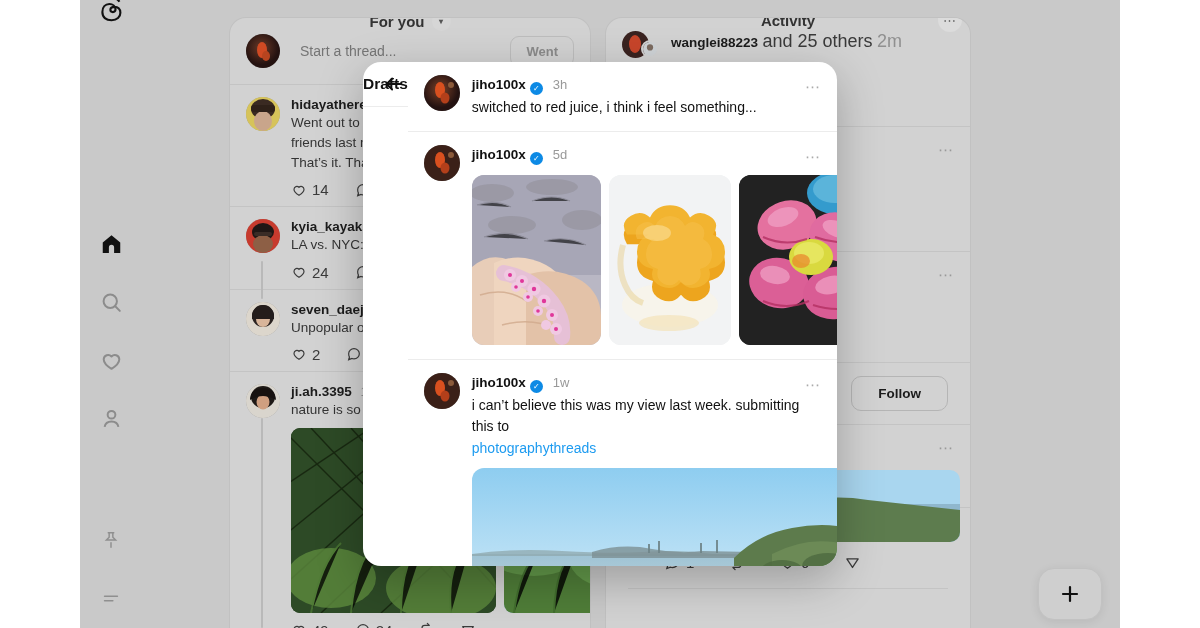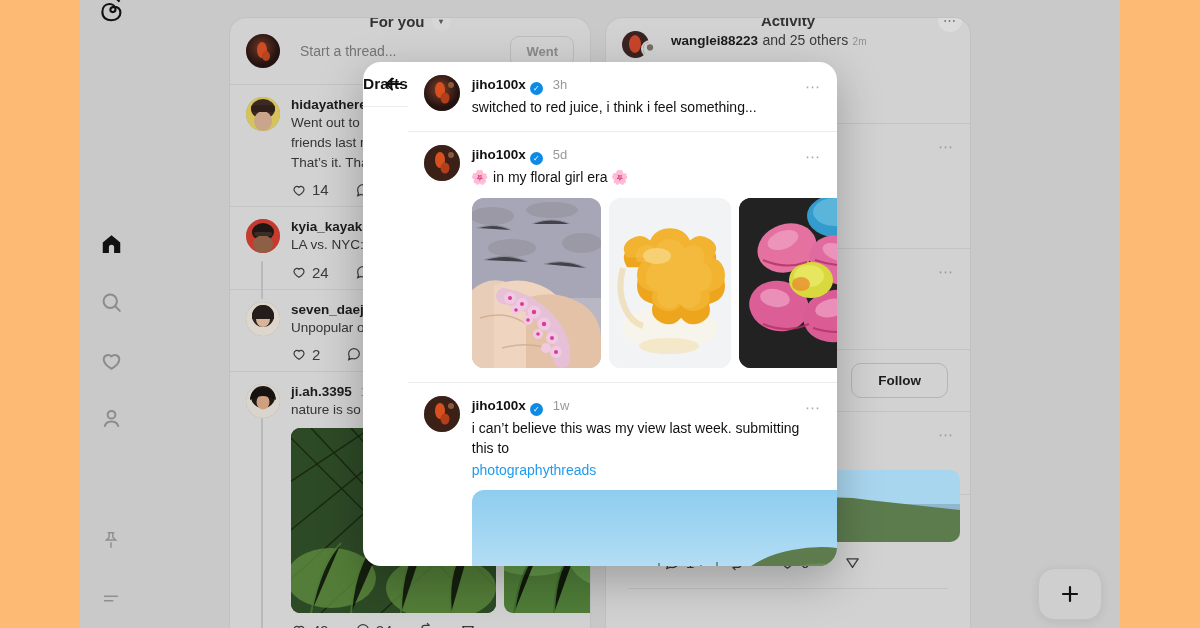--- a/index.html
+++ b/index.html
@@ -4,21 +4,21 @@
 <style>
   * { box-sizing: border-box; margin: 0; padding: 0; }
   html, body {
     width: 1200px; height: 628px;
     background: #000;
     font-family: "Liberation Sans", sans-serif;
     overflow: hidden;
   }
   #root {
     position: relative; width: 1200px; height: 628px;
-    background: #fdba74; overflow: hidden;
+    background: #ffffff; overflow: hidden;
   }
 
   
   .app {
     position: absolute; left: 80px; top: 0; width: 1040px; height: 628px;
     background: #c9c9c9; overflow: hidden;
   }
 
   
   .rail {
@@ -102,22 +102,22 @@
   .media-row { display: flex; gap: 8px; margin-top: 9px; }
   .media { border-radius: 9px; overflow: hidden; flex: none; }
 
   
   .act-item { padding: 13px 16px; border-bottom: 1px solid #c4c4c4; position: relative; }
   .act-head { display: flex; align-items: flex-start; gap: 11px; }
   .dual-av { position: relative; width: 38px; height: 32px; flex: none; }
   .dual-av .a1 { position: absolute; left: 0; top: 0; width: 27px; height: 27px; border-radius: 50%; overflow: hidden; }
   .dual-av .a2 { position: absolute; left: 19px; top: 9px; width: 18px; height: 18px; border-radius: 50%; overflow: hidden; border: 2px solid #d2d2d2; }
   .act-name { font-size: 13.5px; font-weight: 700; color: #1c1c1c; }
-  .act-sub { font-size: 14px; font-weight: 400; color: #3a3a3a; }
-  .act-time { font-size: 10px; color: #909090; }
+  .act-sub { font-size: 18px; font-weight: 400; color: #3a3a3a; }
+  .act-time { font-size: 18px; color: #909090; }
   .act-text { font-size: 13.5px; color: #8c8c8c; line-height: 1.45; margin-top: 2px; }
   .act-text-dark { font-size: 13.5px; color: #222; font-weight: 700; }
   .dots {
     position: absolute; right: 16px; top: 14px; color: #999;
     font-size: 15px; letter-spacing: 1px; cursor: pointer;
   }
   .follow-btn {
     border: 1px solid #b5b5b5; background: transparent; color: #1c1c1c;
     border-radius: 10px; padding: 9px 26px; font-size: 13.5px; font-weight: 700;
     font-family: inherit; cursor: pointer;
@@ -585,21 +585,20 @@
               <rect width="36" height="36" fill="#3b2018"></rect>
               <ellipse cx="16" cy="15" rx="5" ry="8" fill="#d9501f"></ellipse>
               <ellipse cx="21" cy="23" rx="4.5" ry="5.5" fill="#b33f1a"></ellipse>
               <circle cx="27" cy="10" r="3" fill="#8b5a3a"></circle>
             </svg>
         </div>
         <div style="flex:1;min-width:0;">
           <div>
             <span class="d-name">jiho100x</span><span class="verified">✓</span><span class="d-time">5d</span>
           </div>
-          <div class="d-text">🌸 in my floral girl era 🌸</div>
 
           <div class="d-media-row">
 
             <div class="d-media" style="width:129px;height:170px;">
               <svg class="pic" viewBox="0 0 129 170" preserveAspectRatio="none">
                 <rect width="129" height="170" fill="#b9b7c4"></rect>
                 <rect width="129" height="100" fill="#a7a6b6"></rect>
                 <g fill="#96949f" opacity=".7">
                   <ellipse cx="20" cy="18" rx="22" ry="9"></ellipse>
                     <ellipse cx="80" cy="12" rx="26" ry="8"></ellipse>

